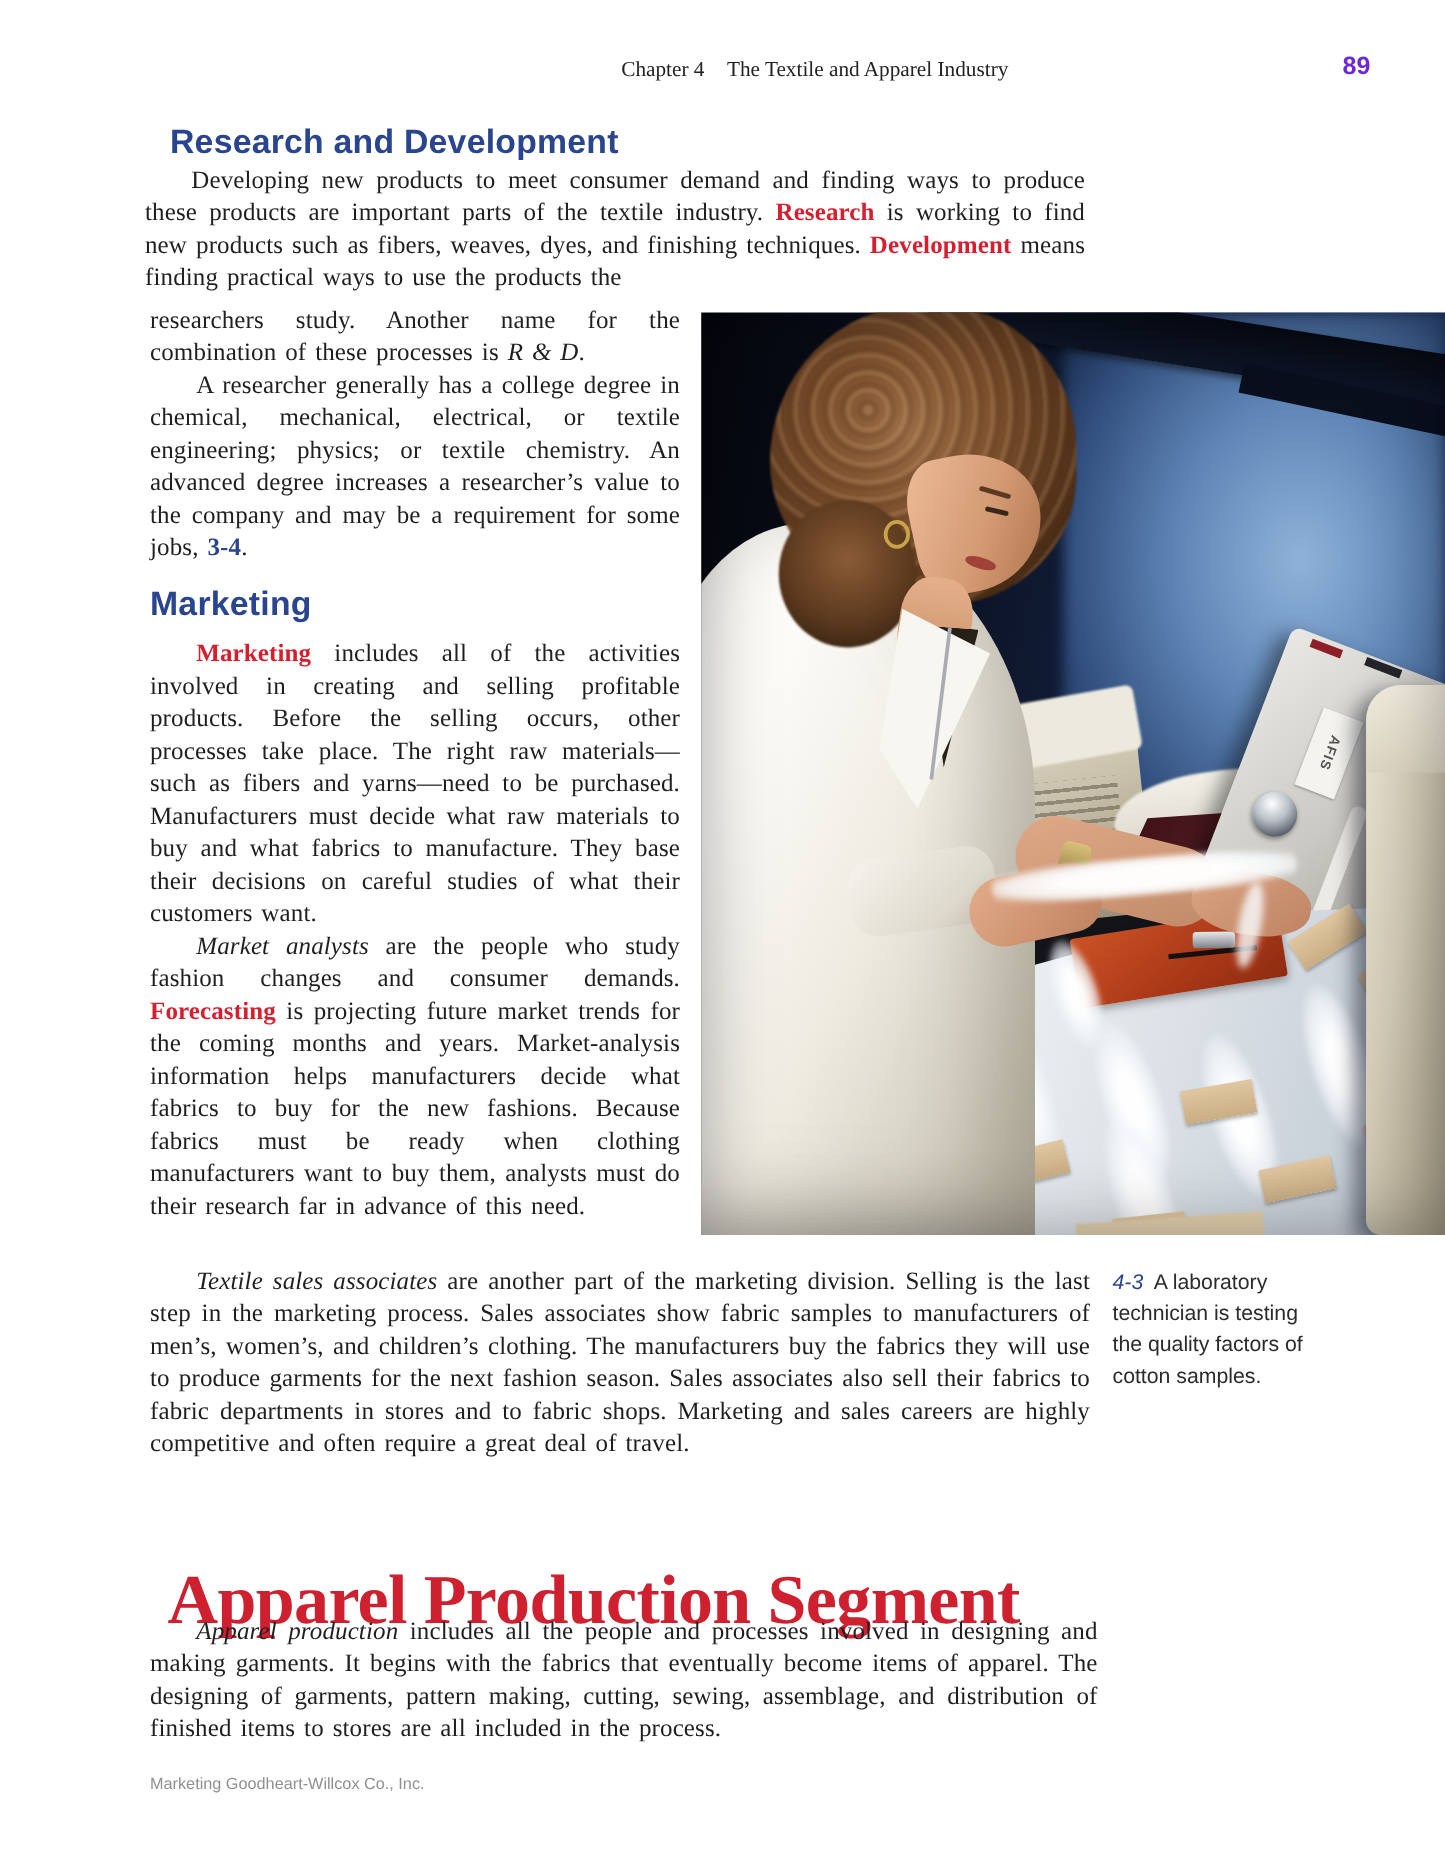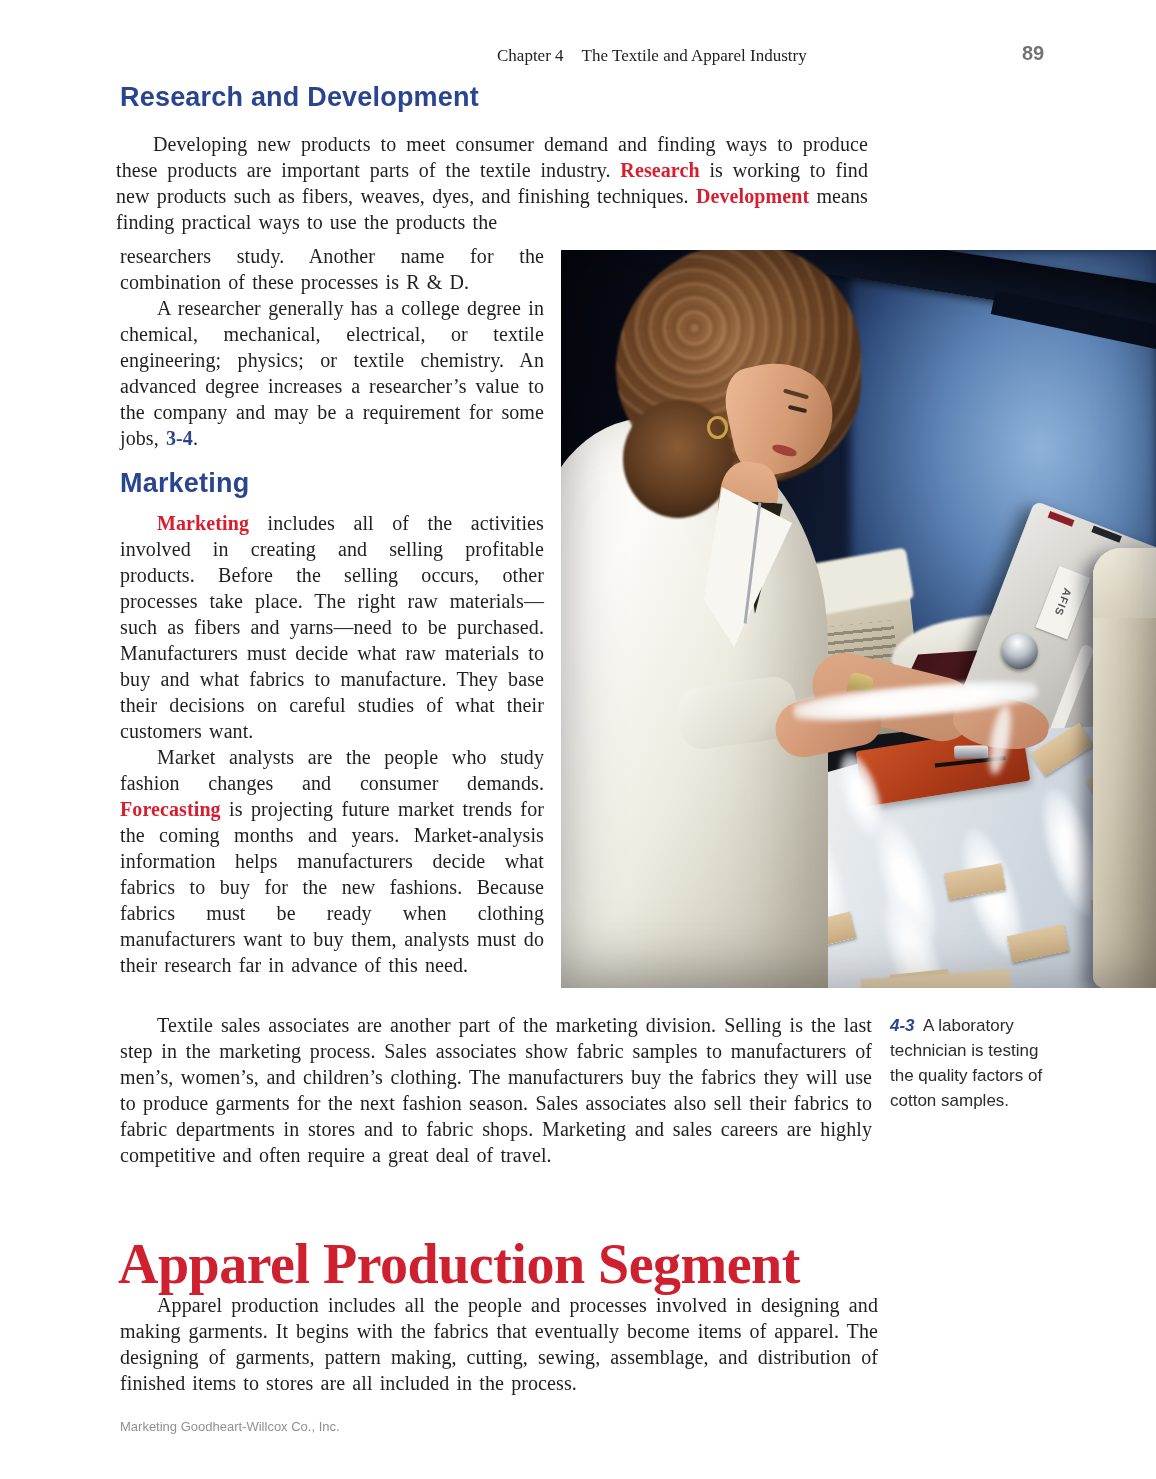--- a/index.html
+++ b/index.html
@@ -3,34 +3,34 @@
 <meta charset="utf-8">
 <style>
   html,body{margin:0;padding:0;background:#ffffff;}
   .page{position:relative;width:1156px;height:1479px;background:#ffffff;overflow:hidden;
         font-family:"Liberation Serif",serif;}
 
   
   .body-p{font-size:20px;line-height:26px;color:var(--body-text);text-align:justify;
           word-spacing:2px;letter-spacing:.1px;margin:0;}
   .indent{text-indent:37px;}
-  h1,h2{margin:0;}
+  h1,h2{margin:16px;}
   .section-h{font-family:"Liberation Sans",sans-serif;font-weight:bold;font-size:27px;
              line-height:1;color:var(--heading-blue);letter-spacing:.2px;}
   .run-term{color:var(--term-red);font-weight:bold;}
-  .run-italic{}
+  .run-italic{font-style:italic;}
   .run-ref{color:var(--ref-blue);font-weight:bold;}
-  .run-refit{color:var(--ref-blue);font-weight:bold;font-style:italic;}
+  .run-refit{color:var(--ref-blue);font-weight:normal;font-style:italic;}
 
   
   .abs{position:absolute;}
   #chapter-head{left:497px;top:46px;font-family:Liberation Serif, serif;font-size:17px;color:#222;}
   #chapter-head .gap{display:inline-block;width:18px;}
-  #page-number{left:1022px;top:42px;font-family:"Liberation Sans",sans-serif;font-weight:bold;
-               font-size:20px;color:#737373;}
+  #page-number{left:1074px;top:42px;font-family:"Liberation Sans",sans-serif;font-weight:bold;
+               font-size:20px;color:#6d28d9;}
   #rd-heading{left:120px;top:84px;}
   #p-intro-wide{left:116px;top:131px;width:752px;}
   #narrow-col{left:120px;top:243px;width:424px;}
   #marketing-heading{margin:19px 0 13px 0;}
   #p-sales-wide{left:120px;top:1012px;width:752px;}
   #fig-caption{left:890px;top:1013px;width:168px;font-family:"Liberation Sans",sans-serif;
                font-size:17px;line-height:25px;color:#2b2b2b;white-space:pre-wrap;}
   #apparel-heading{left:118px;top:1234px;font-family:"Liberation Serif",serif;font-weight:bold;
                    font-size:56px;line-height:1.1;color:var(--title-red);letter-spacing:-.5px;}
   #p-apparel{left:120px;top:1292px;width:758px;}

